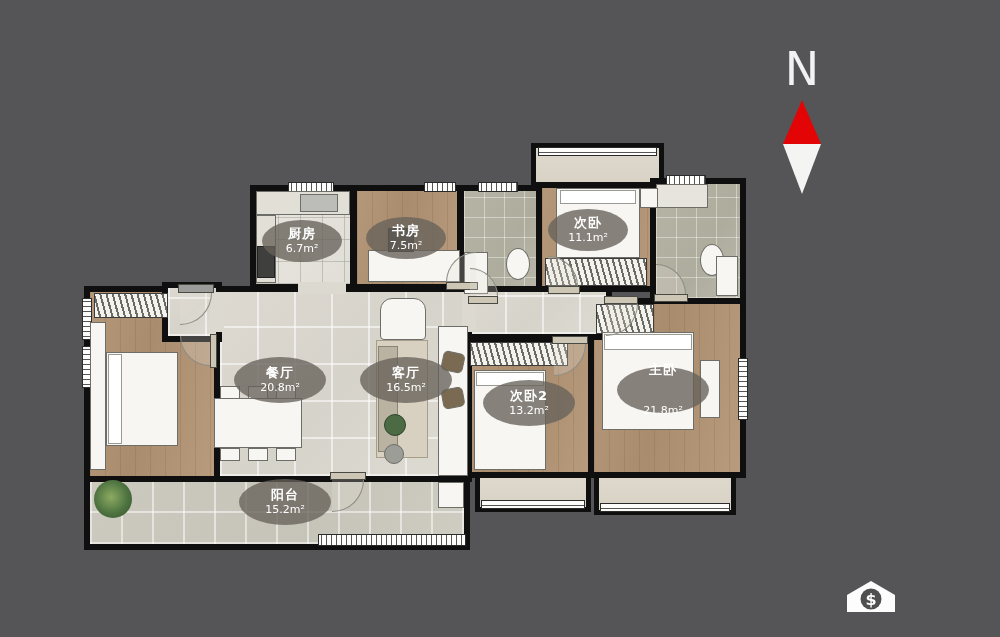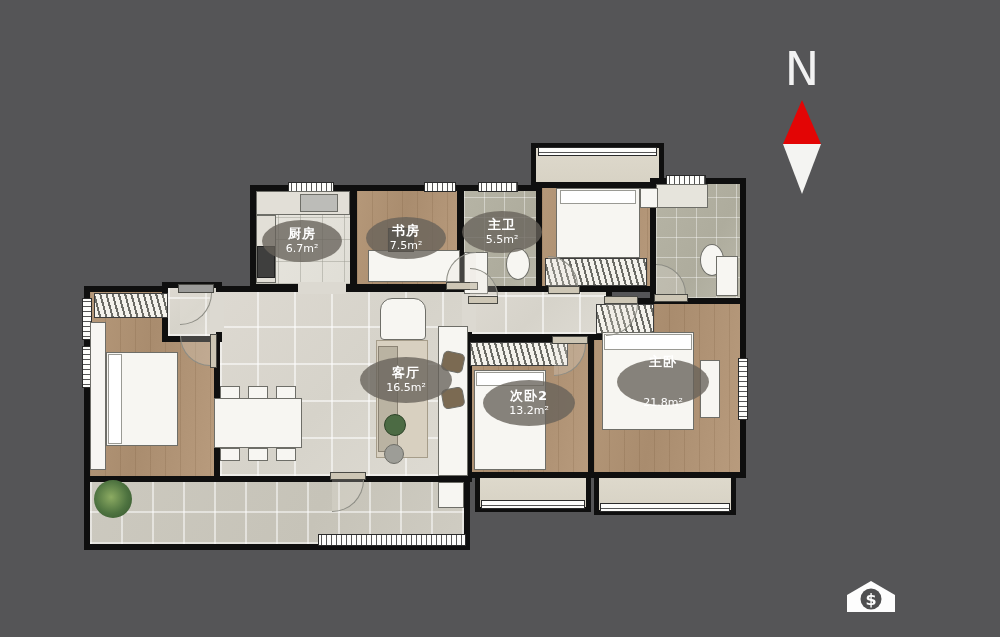--- a/index.html
+++ b/index.html
@@ -84,21 +84,21 @@
   .pl-kitchen{left:262px;top:220px;}
   .pl-study{left:366px;top:217px;}
   .pl-mbath{left:462px;top:211px;}
   .pl-bed2{left:548px;top:209px;}
   .pl-gbath{left:650px;top:208px;}
   .pl-hall{left:489px;top:291px;width:88px;height:40px;}
   .pl-dining{left:234px;top:357px;}
   .pl-living{left:360px;top:357px;}
   .pl-bed3{left:100px;top:384px;}
   .pl-bed2b{left:483px;top:380px;}
-  .pl-master{left:617px;top:359px;gap:26px;}
+  .pl-master{left:617px;top:367px;gap:26px;}
   .pl-balcony{left:239px;top:479px;}
   
   .compass{position:absolute;left:772px;top:46px;width:60px;text-align:center;}
   .compass-n{color:#f2f2f2;font-size:46px;font-weight:400;line-height:1;margin-bottom:8px;}
   .tri{width:0;height:0;margin:0 auto;}
   .tri-up{border-left:19px solid transparent;border-right:19px solid transparent;border-bottom:44px solid #e30505;filter:blur(.4px);}
   .tri-down{border-left:19px solid transparent;border-right:19px solid transparent;border-top:50px solid #f4f4f2;}
   
   .brand{position:absolute;left:842px;top:580px;display:flex;align-items:center;gap:7px;}
   .brand-text{color:#fdfdfd;font-size:27px;font-weight:bold;letter-spacing:2px;}
@@ -223,35 +223,43 @@
   <div class="arc arc-br" style="left:332px;top:480px;width:32px;height:32px;"></div>
 
   <div class="pill pill-sm pl-kitchen">
     <span class="pill-name">厨房</span>
     <span class="pill-area">6.7m²</span>
   </div>
   <div class="pill pill-sm pl-study">
     <span class="pill-name">书房</span>
     <span class="pill-area">7.5m²</span>
   </div>
-  <div class="pill pill-sm pl-mbath">
-    <span class="pill-name">主卫</span>
-    <span class="pill-area">5.5m²</span>
+  <div class="pill pill-sm pl-bed2">
+    <span class="pill-name">次卧</span>
+    <span class="pill-area">11.1m²</span>
+  </div>
+  <div class="pill pl-dining">
+    <span class="pill-name">餐厅</span>
+    <span class="pill-area">20.8m²</span>
   </div>
   <div class="pill pl-living">
     <span class="pill-name">客厅</span>
     <span class="pill-area">16.5m²</span>
   </div>
   <div class="pill pl-bed2b">
     <span class="pill-name">次卧2</span>
     <span class="pill-area">13.2m²</span>
   </div>
   <div class="pill pl-master">
     <span class="pill-name">主卧</span>
     <span class="pill-area">21.8m²</span>
+  </div>
+  <div class="pill pl-balcony">
+    <span class="pill-name">阳台</span>
+    <span class="pill-area">15.2m²</span>
   </div>
 
   <div class="compass">
     <div class="compass-n">N</div>
     <div class="tri tri-up"></div>
     <div class="tri tri-down"></div>
   </div>
 
   <div class="brand">
     <svg width="58" height="34" viewBox="0 0 58 34">

